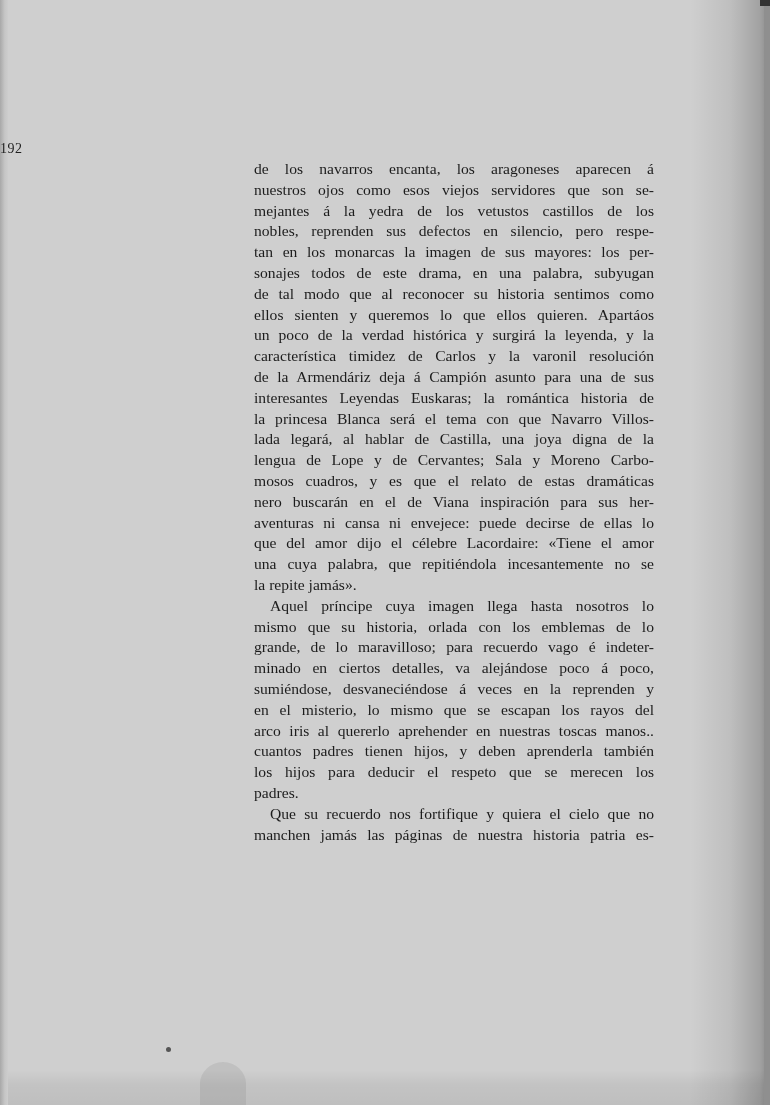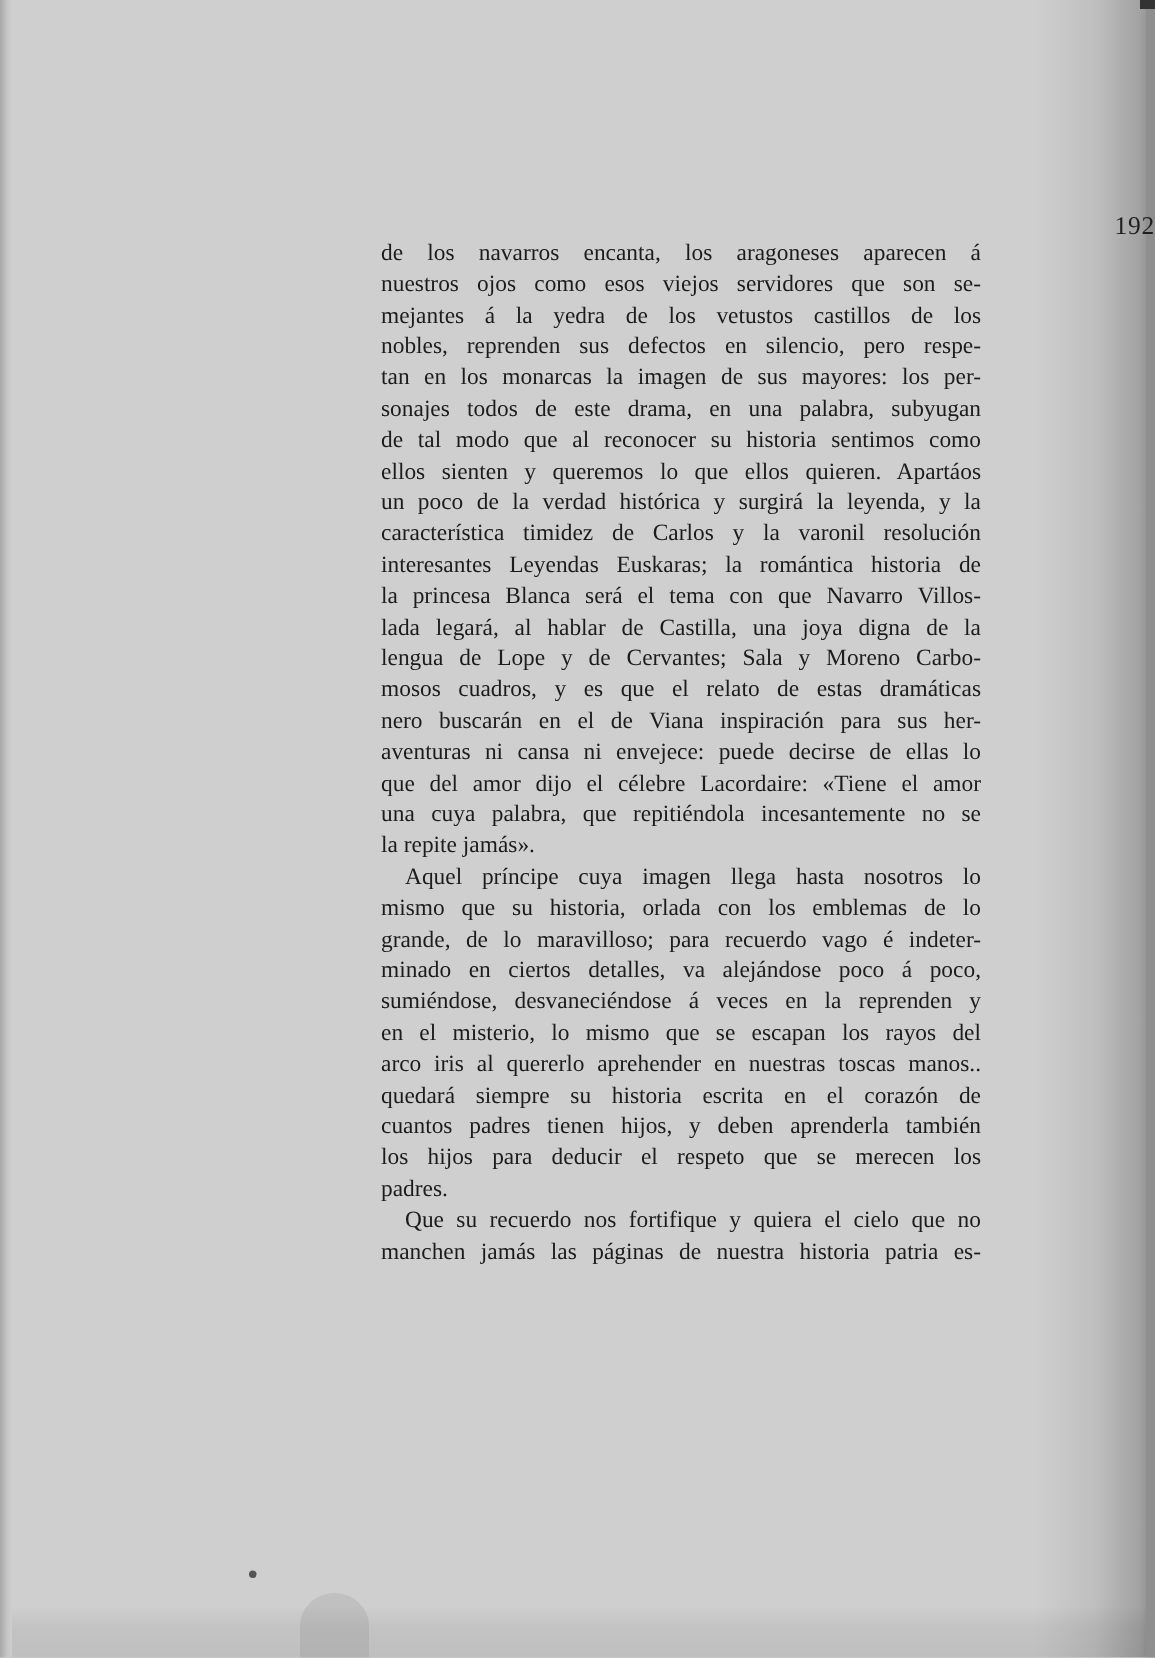--- a/index.html
+++ b/index.html
@@ -54,22 +54,22 @@
       left: 166px; top: 1047px;
       width: 5px; height: 5px;
       border-radius: 50%;
       background: #555;
     }
     .page-number {
       position: absolute;
       left: 0;
       width: 100%;
       top: 141px;
-      text-align: right;
-      font-size: 17px;
+      text-align: left;
+      font-size: 14px;
       color: #1f1f1f;
       letter-spacing: 0.5px;
     }
     .text-block {
       position: absolute;
       left: 254px;
       top: 159px;
       width: 400px;
       color: #1c1c1c;
       font-size: 15.6px;
@@ -108,41 +108,41 @@
       <span class="line">de los navarros encanta, los aragoneses aparecen á</span>
       <span class="line">nuestros ojos como esos viejos servidores que son se-</span>
       <span class="line">mejantes á la yedra de los vetustos castillos de los</span>
       <span class="line">nobles, reprenden sus defectos en silencio, pero respe-</span>
       <span class="line">tan en los monarcas la imagen de sus mayores: los per-</span>
       <span class="line">sonajes todos de este drama, en una palabra, subyugan</span>
       <span class="line">de tal modo que al reconocer su historia sentimos como</span>
       <span class="line">ellos sienten y queremos lo que ellos quieren. Apartáos</span>
       <span class="line">un poco de la verdad histórica y surgirá la leyenda, y la</span>
       <span class="line">característica timidez de Carlos y la varonil resolución</span>
+      <span class="line">de la Armendáriz deja á Campión asunto para una de sus</span>
       <span class="line">interesantes Leyendas Euskaras; la romántica historia de</span>
       <span class="line">la princesa Blanca será el tema con que Navarro Villos-</span>
       <span class="line">lada legará, al hablar de Castilla, una joya digna de la</span>
       <span class="line">lengua de Lope y de Cervantes; Sala y Moreno Carbo-</span>
       <span class="line">mosos cuadros, y es que el relato de estas dramáticas</span>
       <span class="line">nero buscarán en el de Viana inspiración para sus her-</span>
       <span class="line">aventuras ni cansa ni envejece: puede decirse de ellas lo</span>
       <span class="line">que del amor dijo el célebre Lacordaire: «Tiene el amor</span>
       <span class="line">una cuya palabra, que repitiéndola incesantemente no se</span>
       <span class="line last">la repite jamás».</span>
     </div>
 
     <div>
       <span class="line indent">Aquel príncipe cuya imagen llega hasta nosotros lo</span>
       <span class="line">mismo que su historia, orlada con los emblemas de lo</span>
       <span class="line">grande, de lo maravilloso; para recuerdo vago é indeter-</span>
       <span class="line">minado en ciertos detalles, va alejándose poco á poco,</span>
       <span class="line">sumiéndose, desvaneciéndose á veces en la reprenden y</span>
       <span class="line">en el misterio, lo mismo que se escapan los rayos del</span>
       <span class="line">arco iris al quererlo aprehender en nuestras toscas manos..</span>
-      <span class="line">quedará siempre su historia escrita en el corazón de</span>
       <span class="line">cuantos padres tienen hijos, y deben aprenderla también</span>
       <span class="line">los hijos para deducir el respeto que se merecen los</span>
       <span class="line last">padres.</span>
     </div>
 
     <div>
       <span class="line indent">Que su recuerdo nos fortifique y quiera el cielo que no</span>
       <span class="line">manchen jamás las páginas de nuestra historia patria es-</span>
     </div>
   </div>

